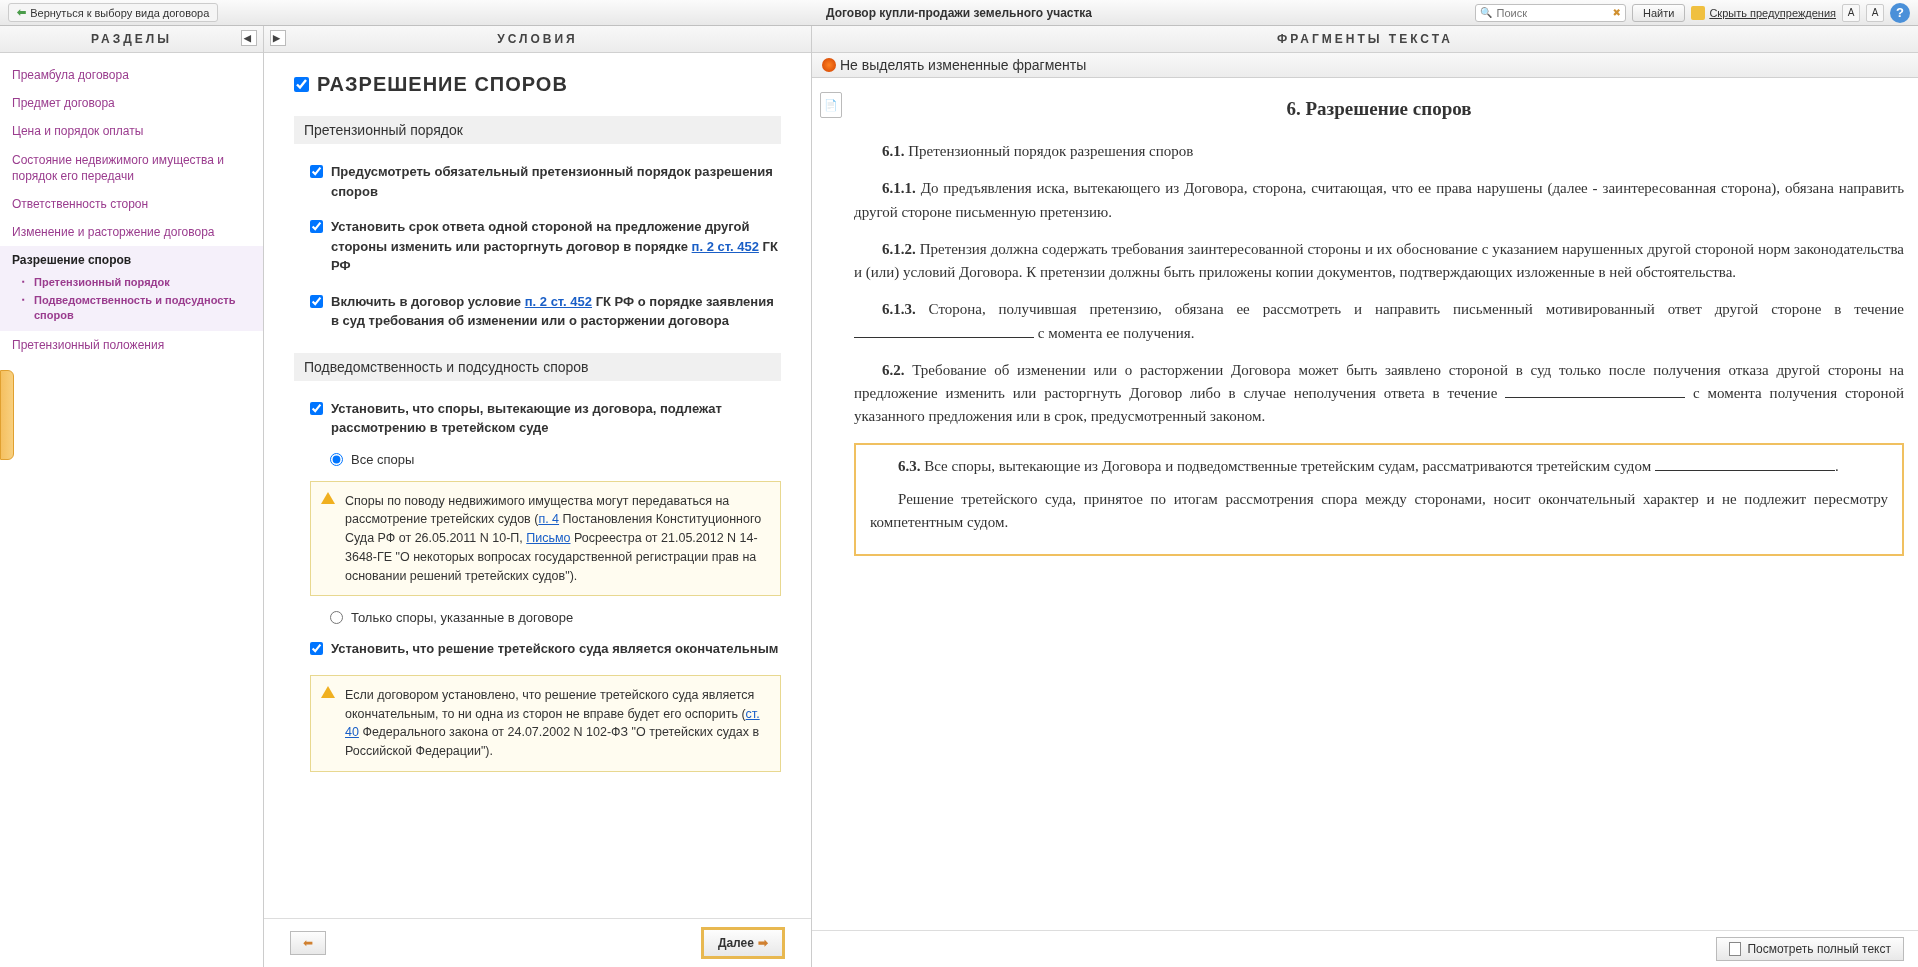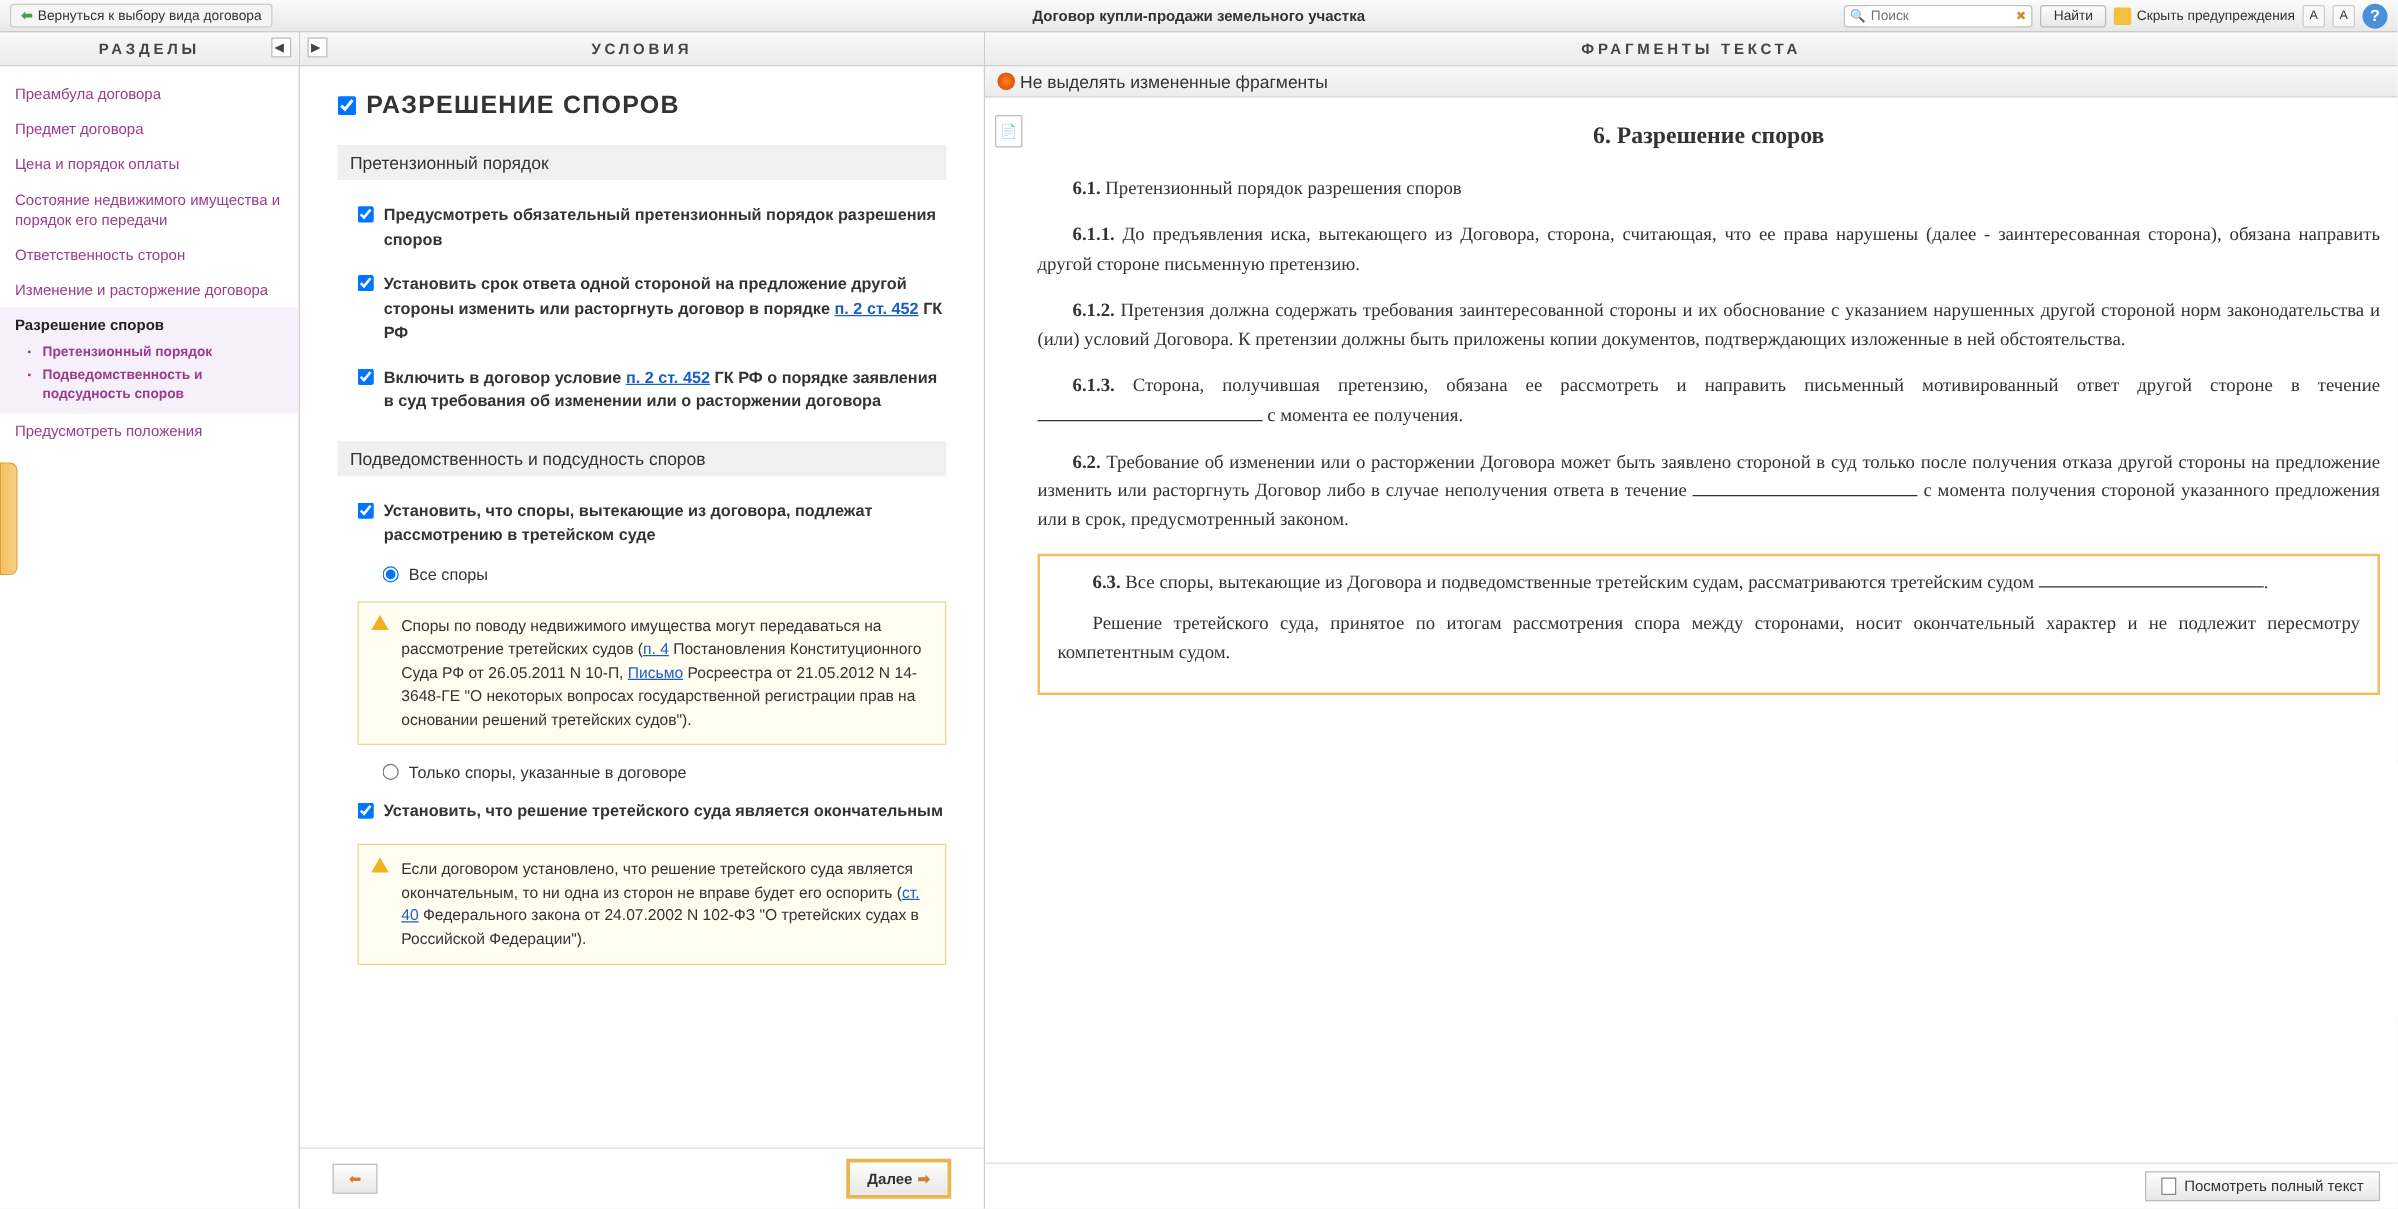--- a/index.html
+++ b/index.html
@@ -9,33 +9,33 @@
 .top-toolbar { height: 26px; background: linear-gradient(#fbfbfb, #e8e8e8); border-bottom: 1px solid #c0c0c0; display: flex; align-items: center; padding: 0 8px; position: relative; }
 .back-btn { display: flex; align-items: center; gap: 4px; padding: 2px 8px; background: #f5f5f5; border: 1px solid #ccc; border-radius: 3px; cursor: pointer; font-size: 11px; }
 .back-btn .arrow-left { color: #4a9c4a; font-weight: bold; }
 .doc-title { position: absolute; left: 50%; transform: translateX(-50%); font-size: 12px; font-weight: bold; color: #333; }
 .toolbar-right { margin-left: auto; display: flex; align-items: center; gap: 6px; }
 .search-box { display: flex; align-items: center; border: 1px solid #c0c0c0; background: #fff; border-radius: 3px; padding: 0 4px; }
 .search-box .search-icon { color: #999; font-size: 10px; }
 .search-box input { border: none; outline: none; width: 120px; font-size: 11px; padding: 2px 4px; color: #999; }
 .search-box .clear-icon { color: #d09030; font-size: 10px; cursor: pointer; }
 .find-btn { padding: 2px 10px; background: linear-gradient(#fdfdfd,#e8e8e8); border: 1px solid #bbb; border-radius: 3px; font-size: 11px; cursor: pointer; }
-.warn-toggle { display: flex; align-items: center; gap: 4px; font-size: 11px; cursor: pointer; }
+.warn-toggle { display: flex; align-items: center; gap: 4px; font-size: 11px; cursor: pointer; text-decoration: underline; }
 .warn-toggle .warn-icon { width: 14px; height: 14px; background: #f0c040; border-radius: 2px; display: inline-block; position: relative; }
 .font-btn { width: 18px; height: 18px; border: 1px solid #ccc; background: #f8f8f8; border-radius: 2px; font-size: 10px; display: flex; align-items: center; justify-content: center; cursor: pointer; }
 .help-btn { width: 20px; height: 20px; background: #4a90d9; color: #fff; border-radius: 50%; display: flex; align-items: center; justify-content: center; font-weight: bold; cursor: pointer; font-size: 13px; }
 
 
 .main { display: flex; height: calc(100% - 26px); }
 .panel { display: flex; flex-direction: column; background: #fff; }
 .panel-header { text-align: center; font-size: 12px; letter-spacing: 3px; font-weight: bold; color: #444; background: linear-gradient(#f8f8f8,#ececec); border-bottom: 1px solid #d0d0d0; padding: 6px 0; position: relative; }
 .panel-header .collapse-btn { position: absolute; right: 6px; top: 4px; border: 1px solid #bbb; width: 16px; height: 16px; font-size: 9px; display: flex; align-items: center; justify-content: center; cursor: pointer; background: #fff; }
 
 
-.sidebar { width: 240px; border-right: 1px solid #ccc; background: #fff; }
+.sidebar { width: 264px; border-right: 1px solid #ccc; background: #fff; }
 .sidebar-body { padding: 8px 12px; overflow-y: auto; }
 .sidebar-item { color: #9a3c8e; font-size: 12px; padding: 6px 0; cursor: pointer; line-height: 1.35; }
 .sidebar-item.black { color: #222; }
 .sidebar-item.active { font-weight: bold; background: #f5f0fa; margin: 0 -12px; padding: 6px 12px; color: #222; }
 .sidebar-sub { list-style: none; padding-left: 10px; margin-top: 4px; }
 .sidebar-sub li { color: #9a3c8e; font-size: 11px; padding: 2px 0 2px 12px; position: relative; cursor: pointer; }
 .sidebar-sub li::before { content: '▪'; position: absolute; left: 0; color: #9a3c8e; font-size: 8px; top: 4px; }
 
 
 .edge-tab { position: absolute; left: 0; top: 370px; width: 14px; height: 90px; background: linear-gradient(90deg,#f5c060,#f8d080); border-radius: 0 6px 6px 0; border: 1px solid #e0a030; cursor: pointer; }
@@ -117,21 +117,21 @@
       <div class="sidebar-item">Состояние недвижимого имущества и порядок его передачи</div>
       <div class="sidebar-item">Ответственность сторон</div>
       <div class="sidebar-item">Изменение и расторжение договора</div>
       <div class="sidebar-item active black">
         <span>Разрешение споров</span>
         <ul class="sidebar-sub">
           <li>Претензионный порядок</li>
           <li>Подведомственность и подсудность споров</li>
         </ul>
       </div>
-      <div class="sidebar-item">Предусмотреть положения</div>
+      <div class="sidebar-item">Претензионный положения</div>
     </div>
   </div>
 
   <div class="edge-tab"></div>
 
   <div class="panel conditions">
     <div class="panel-header">
       <span>УСЛОВИЯ</span>
       <span class="collapse-btn" style="right:auto;left:6px">▶</span>
     </div>

